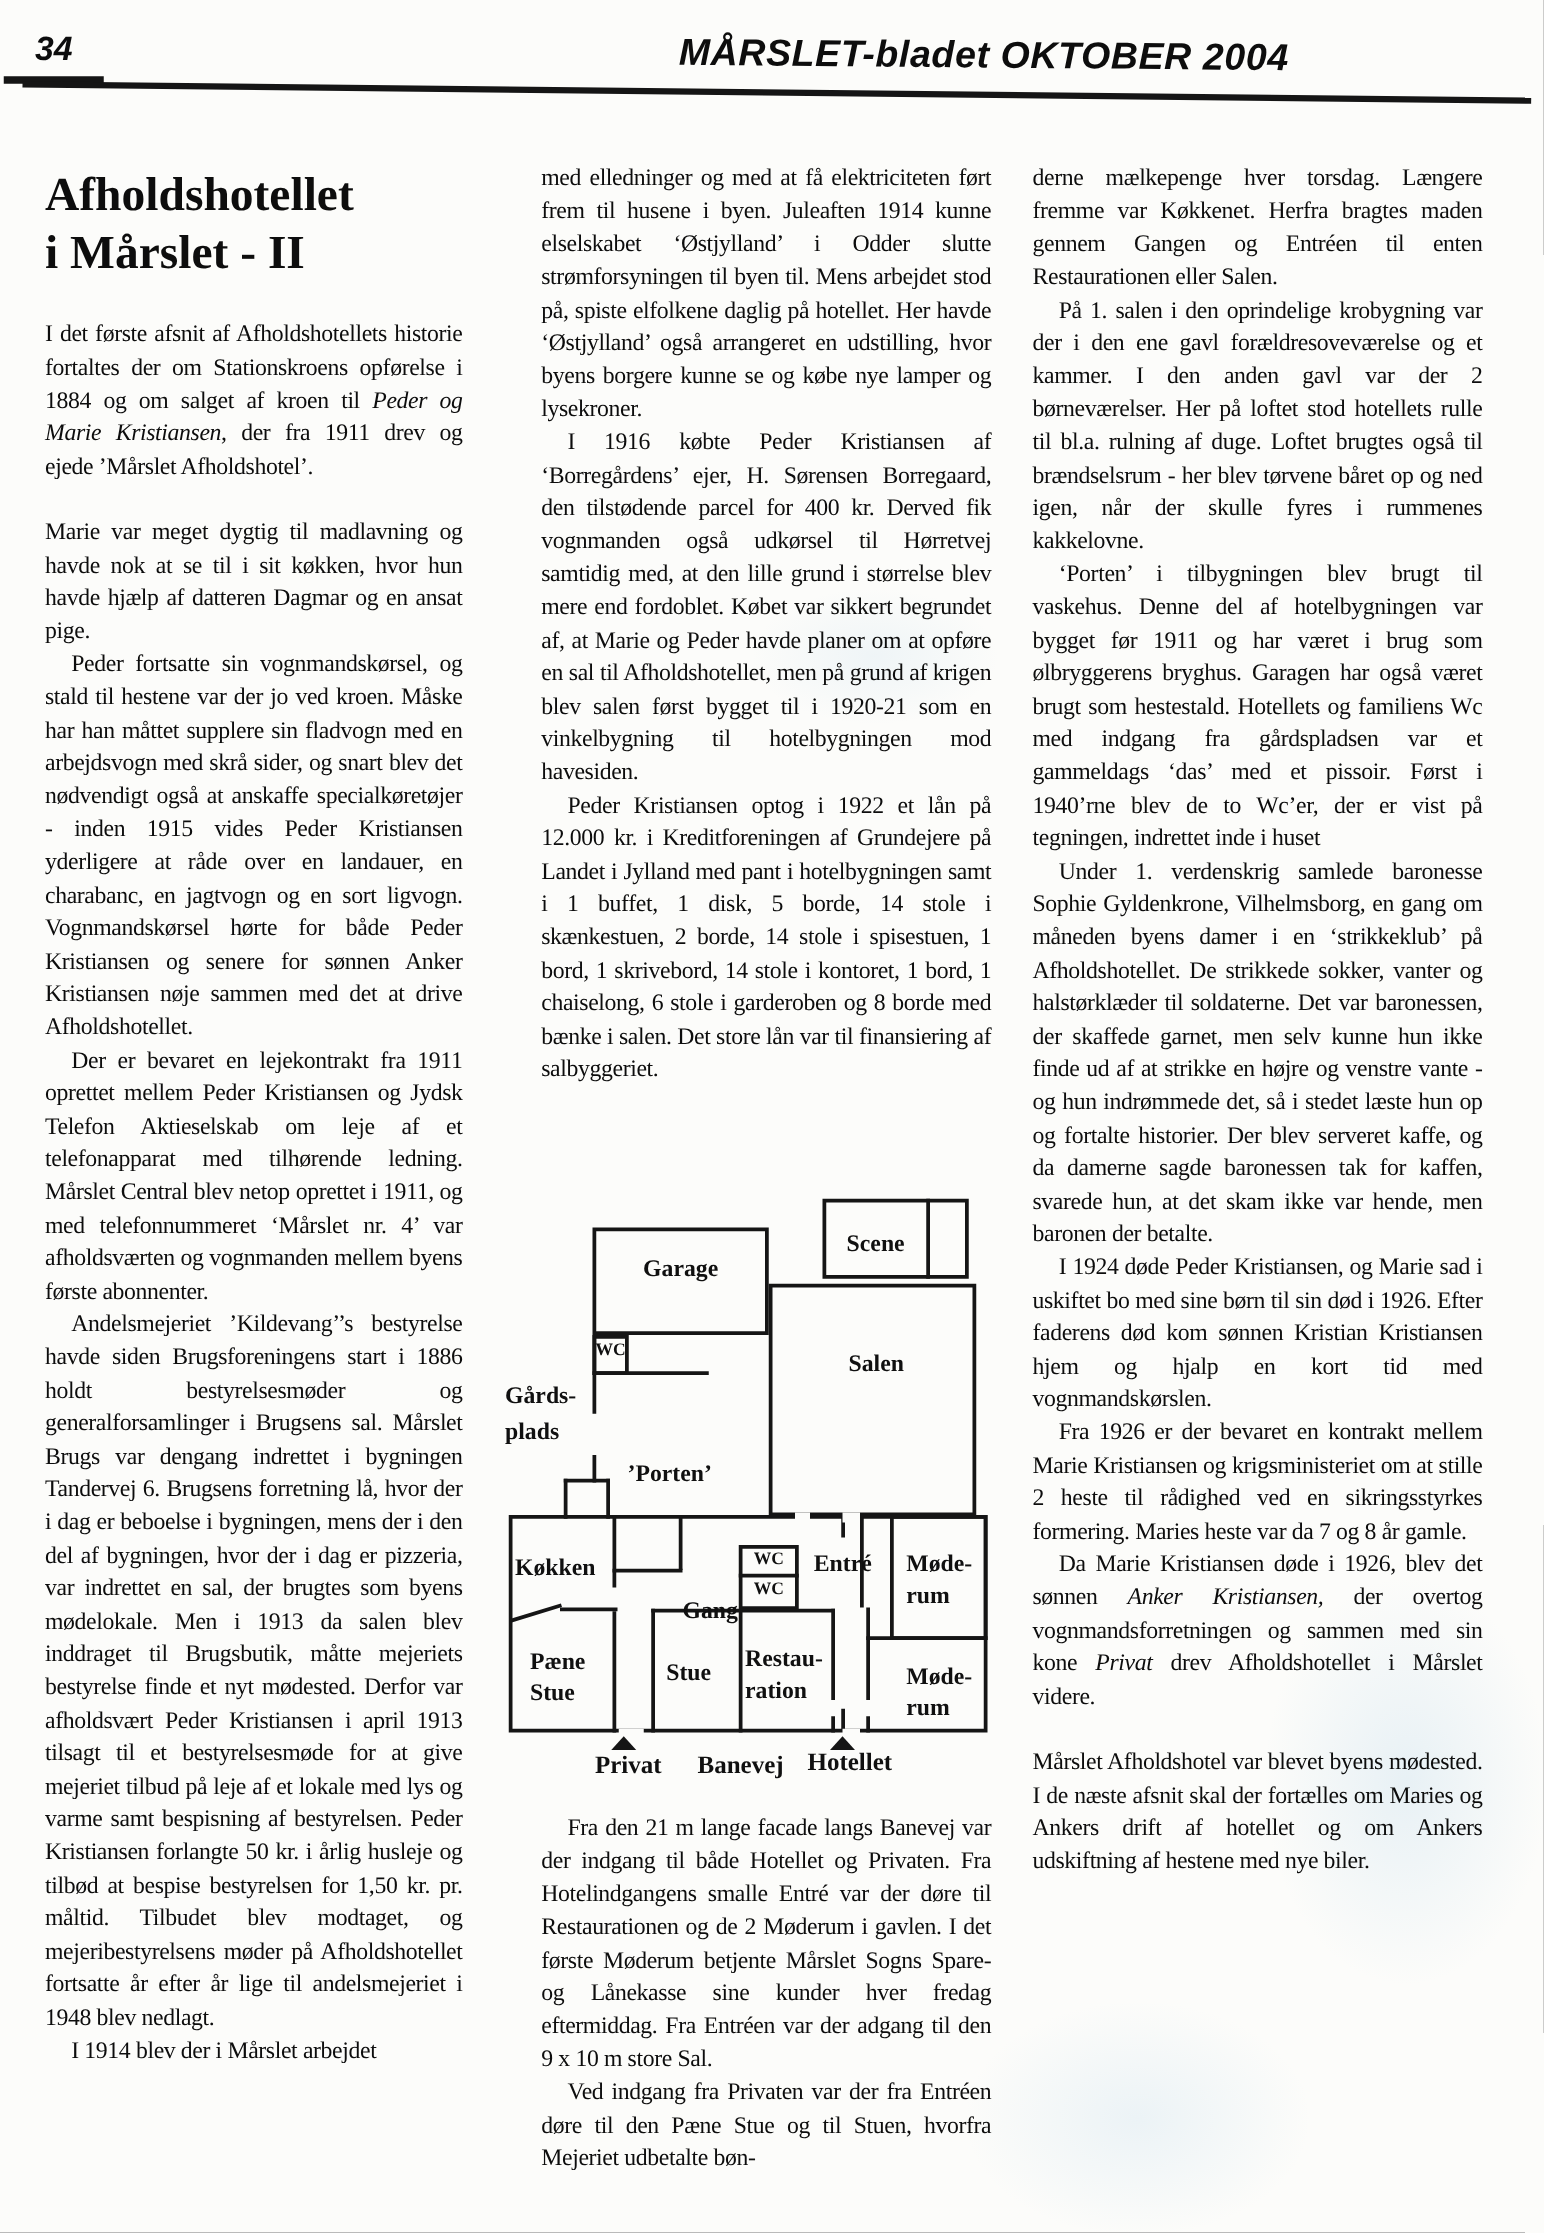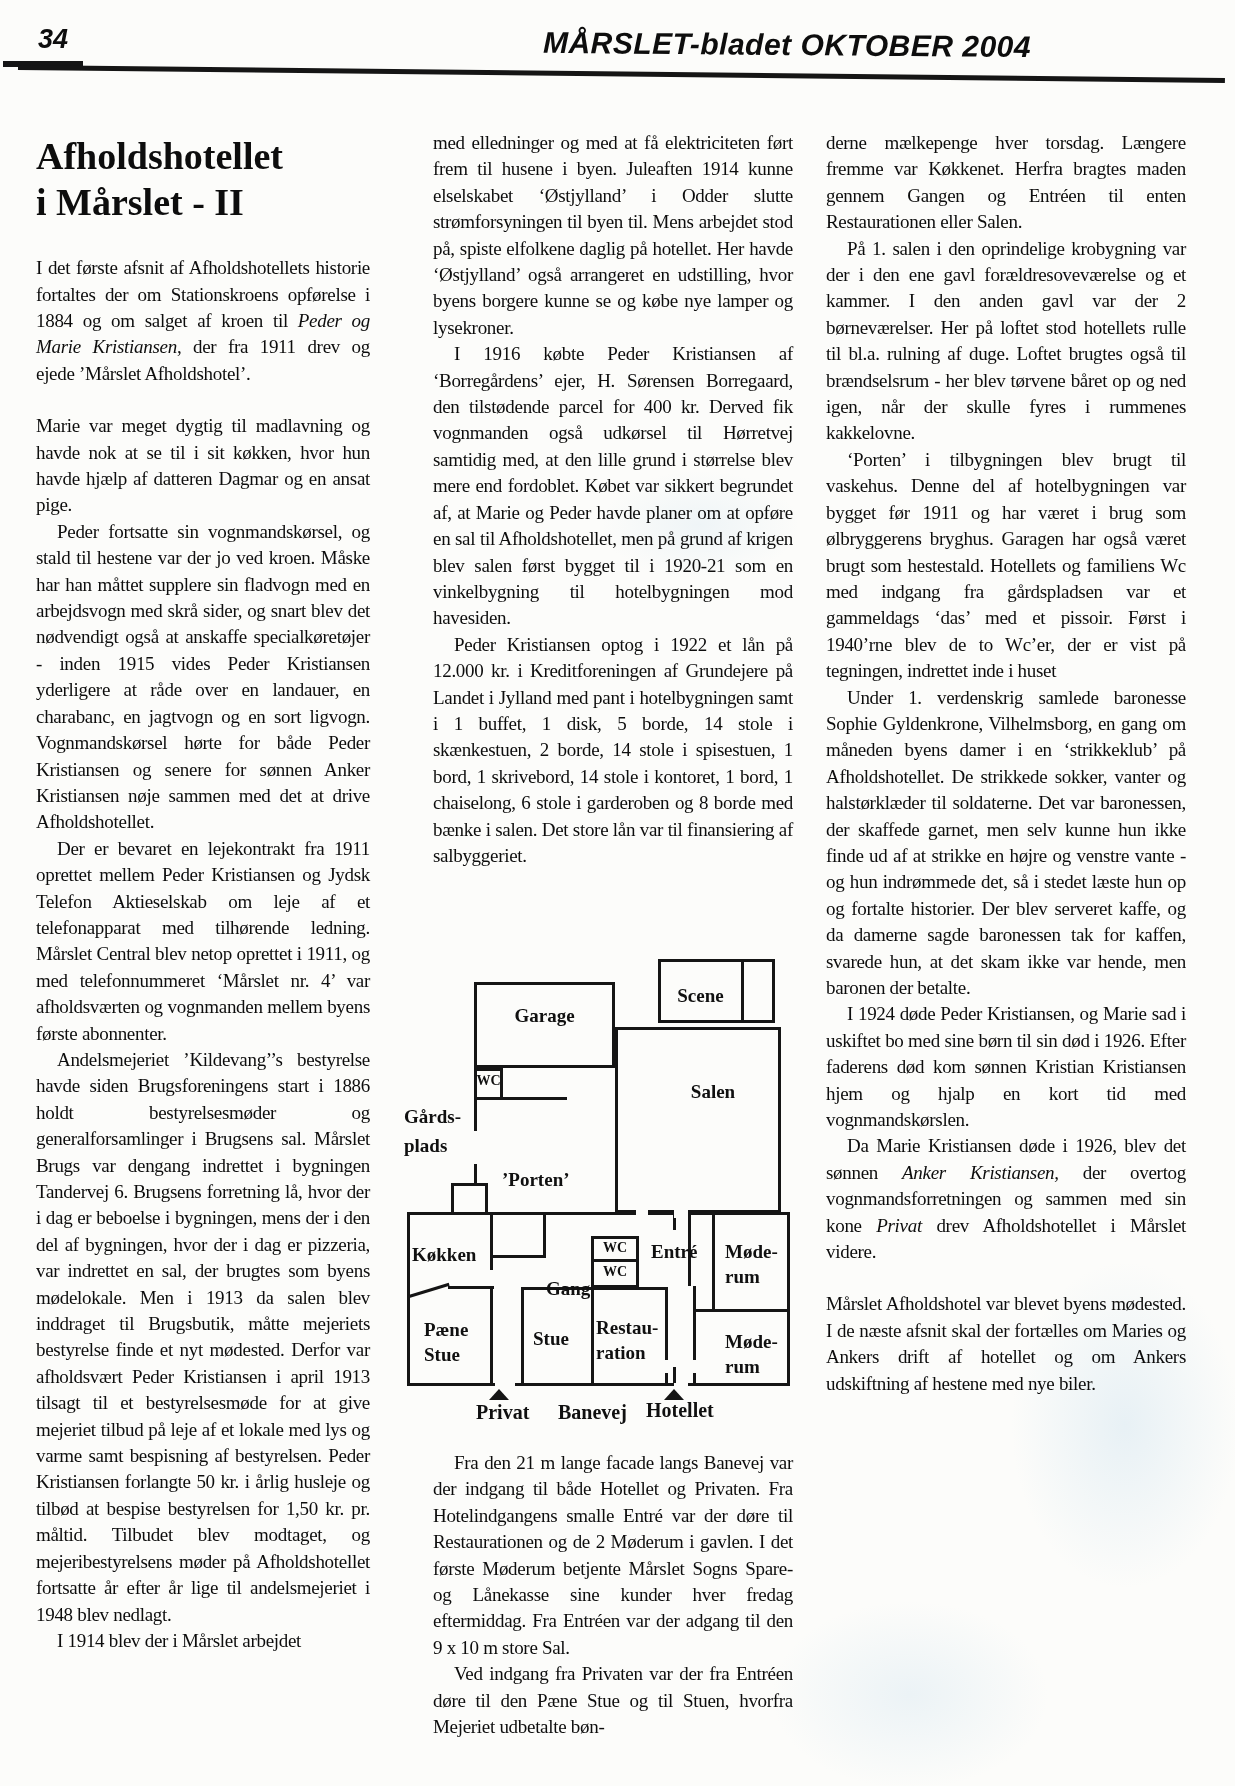--- a/index.html
+++ b/index.html
@@ -1,19 +1,19 @@
 <!DOCTYPE html>
 <html><head>
 <meta charset="utf-8">
 <style>
   html,body{margin:0;padding:0;background:#888;}
   .page{position:relative;width:1235px;height:1786px;background:#fcfcfa;overflow:hidden;
         font-family:"Liberation Serif","DejaVu Serif",serif;color:#0d0d0d;}
   
-  .pageno{position:absolute;left:38px;top:24px;font:italic 700 27px "Liberation Sans",sans-serif;}
+  .pageno{position:absolute;left:28px;top:24px;font:italic 700 27px "Liberation Sans",sans-serif;}
   .masthead{position:absolute;left:543px;top:28px;font:italic 700 30px "Liberation Sans",sans-serif;
             letter-spacing:.5px;transform:rotate(.5deg);white-space:nowrap;}
   .rule-short{position:absolute;left:3px;top:61px;width:80px;height:6px;background:#151515;}
   .rule{position:absolute;left:18px;top:65px;width:1207px;height:5px;background:#151515;
         transform:rotate(.62deg);transform-origin:left center;}
   
   .col{position:absolute;top:130px;}
   .col-left{left:36px;width:334px;}
   .col-mid-top{left:433px;width:360px;}
   .col-mid-bottom{left:433px;top:1450px;width:360px;font-family:Liberation Serif, serif;}
@@ -109,21 +109,21 @@
     <i class="gap-patch" style="left:236px;top:265px;width:12px;height:8px;"></i>
     <i class="gap-patch" style="left:274px;top:265px;width:14px;height:8px;"></i>
     <i class="gap-patch" style="left:95px;top:438px;width:20px;height:8px;"></i>
     <i class="gap-patch" style="left:274px;top:438px;width:14px;height:8px;"></i>
 
     <span class="arrow-up" style="left:89px;top:444px;"></span>
     <span class="arrow-up" style="left:264px;top:444px;"></span>
 
     <div class="fp-label fp-center" style="left:74px;top:58px;width:141px;">Garage</div>
     <div class="fp-label fp-center" style="left:258px;top:38px;width:85px;">Scene</div>
-    <div class="fp-label fp-center" style="left:220px;top:134px;width:186px;">Salen</div>
+    <div class="fp-label fp-center" style="left:208px;top:134px;width:186px;">Salen</div>
     <div class="fp-label fp-small fp-center" style="left:74px;top:127px;width:29px;">WC</div>
     <div class="fp-label" style="left:4px;top:158px;line-height:1.5;">Gårds-
 plads</div>
     <div class="fp-label" style="left:102px;top:199px;margin-top:23px;">’Porten’</div>
     <div class="fp-label" style="left:12px;top:297px;">Køkken</div>
     <div class="fp-label" style="left:146px;top:299px;margin-top:32px;">Gang</div>
     <div class="fp-label fp-small fp-center" style="left:191px;top:294px;width:48px;">WC</div>
     <div class="fp-label fp-small fp-center" style="left:191px;top:318px;width:48px;">WC</div>
     <div class="fp-label" style="left:251px;top:294px;">Entré</div>
     <div class="fp-label" style="left:325px;top:294px;">Møde-
@@ -145,18 +145,19 @@
       <p class="para ind"><span>Ved indgang fra Privaten var der fra Entréen døre til den Pæne Stue og til Stuen, hvorfra Mejeriet udbetalte bøn-</span></p>
     </section>
 
   <section class="col col-right">
     <div>
         <p class="para"><span>derne mælkepenge hver torsdag. Længere fremme var Køkkenet. Herfra bragtes maden gennem Gangen og Entréen til enten Restaurationen eller Salen.</span></p>
         <p class="para ind"><span>På 1. salen i den oprindelige krobygning var der i den ene gavl forældresoveværelse og et kammer. I den anden gavl var der 2 børneværelser. Her på loftet stod hotellets rulle til bl.a. rulning af duge. Loftet brugtes også til brændselsrum - her blev tørvene båret op og ned igen, når der skulle fyres i rummenes kakkelovne.</span></p>
         <p class="para ind"><span>‘Porten’ i tilbygningen blev brugt til vaskehus. Denne del af hotelbygningen var bygget før 1911 og har været i brug som ølbryggerens bryghus. Garagen har også været brugt som hestestald. Hotellets og familiens Wc med indgang fra gårdspladsen var et gammeldags ‘das’ med et pissoir. Først i 1940’rne blev de to Wc’er, der er vist på tegningen, indrettet inde i huset</span></p>
         <p class="para ind"><span>Under 1. verdenskrig samlede baronesse Sophie Gyldenkrone, Vilhelmsborg, en gang om måneden byens damer i en ‘strikkeklub’ på Afholdshotellet. De strikkede sokker, vanter og halstørklæder til soldaterne. Det var baronessen, der skaffede garnet, men selv kunne hun ikke finde ud af at strikke en højre og venstre vante - og hun indrømmede det, så i stedet læste hun op og fortalte historier. Der blev serveret kaffe, og da damerne sagde baronessen tak for kaffen, svarede hun, at det skam ikke var hende, men baronen der betalte.</span></p>
         <p class="para ind"><span>I 1924 døde Peder Kristiansen, og Marie sad i uskiftet bo med sine børn til sin død i 1926. Efter faderens død kom sønnen Kristian Kristiansen hjem og hjalp en kort tid med vognmandskørslen.</span></p>
+        <p class="para ind"><span>Fra 1926 er der bevaret en kontrakt mellem Marie Kristiansen og krigsministeriet om at stille 2 heste til rådighed ved en sikringsstyrkes formering. Maries heste var da 7 og 8 år gamle.</span></p>
         <p class="para ind"><span>Da Marie Kristiansen døde i 1926, blev det sønnen </span><span class="it">Anker Kristiansen,</span><span> der overtog vognmandsforretningen og sammen med sin kone </span><span class="it">Privat</span><span> drev Afholdshotellet i Mårslet videre.</span></p>
         <p class="para gap"><span>Mårslet Afholdshotel var blevet byens mødested. I de næste afsnit skal der fortælles om Maries og Ankers drift af hotellet og om Ankers udskiftning af hestene med nye biler.</span></p>
       </div>
   </section>
 
 </div>
 
 </body></html>

